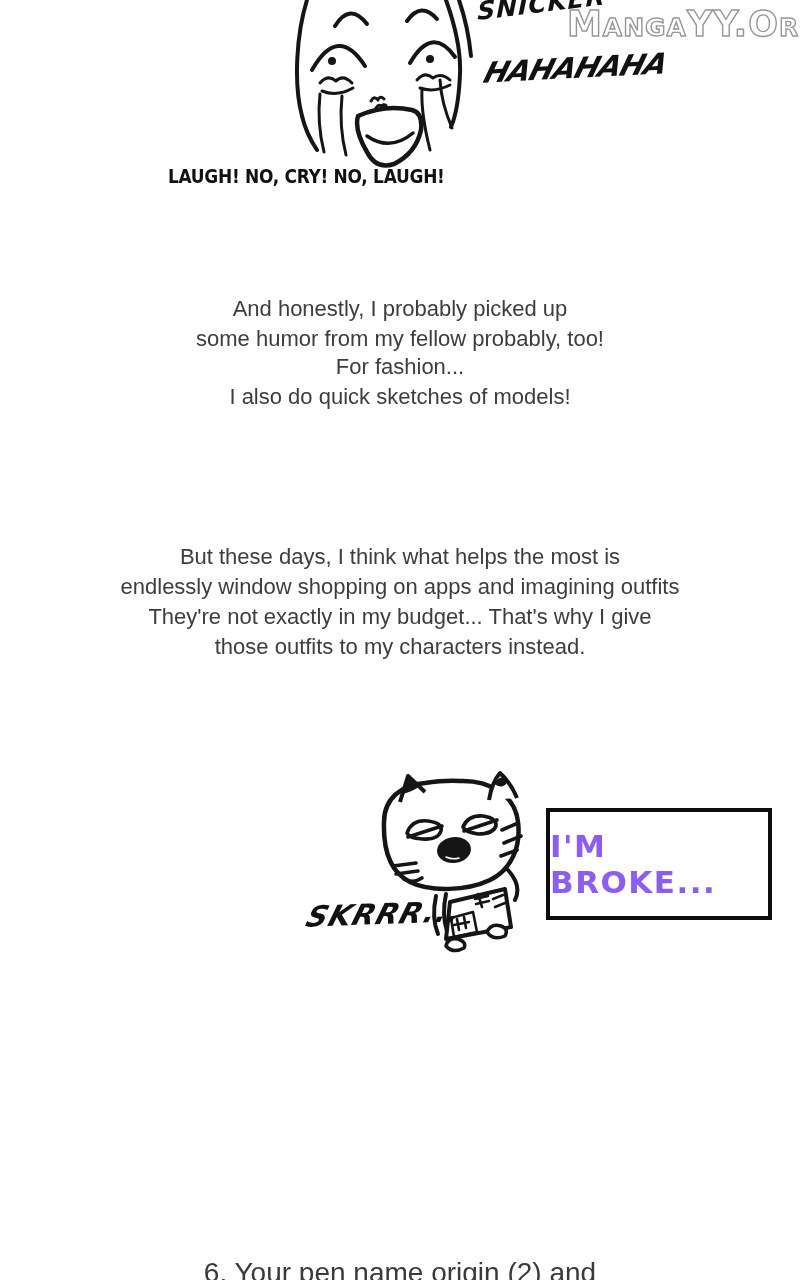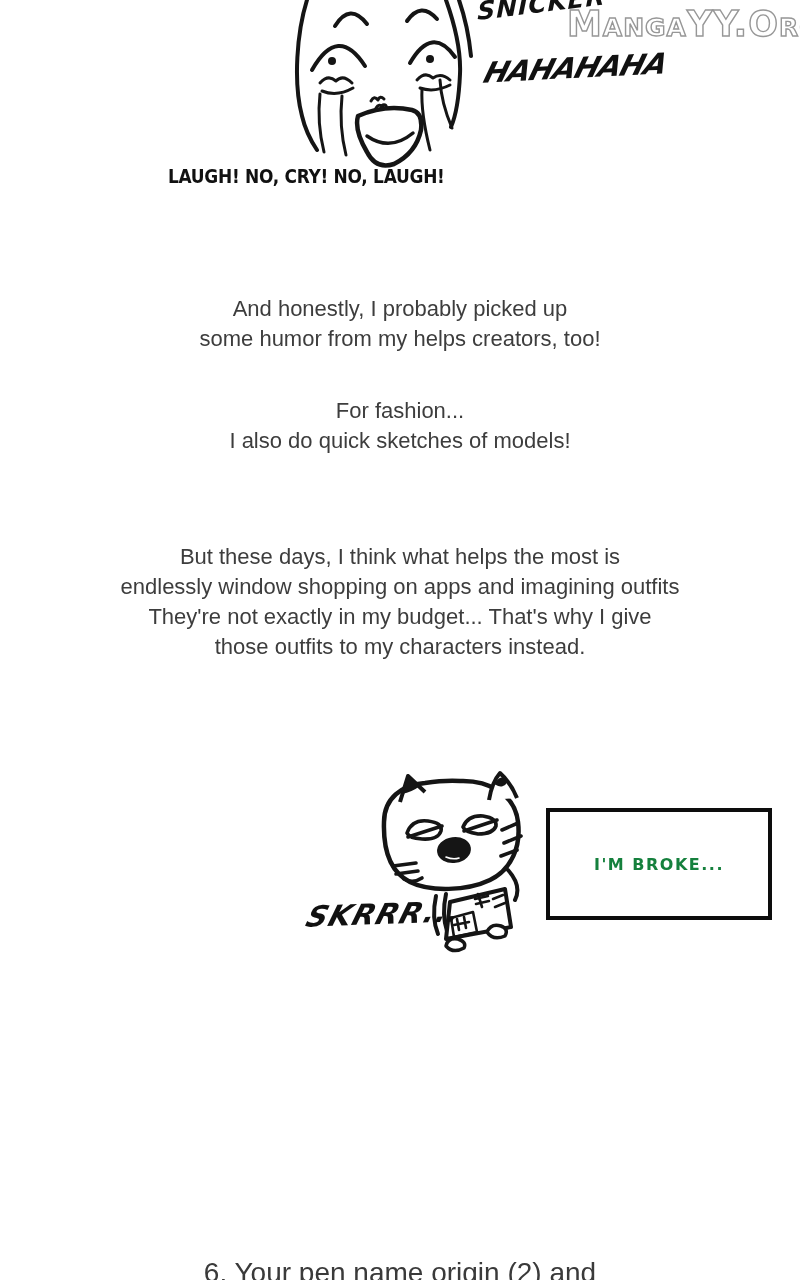--- a/index.html
+++ b/index.html
@@ -26,30 +26,30 @@
     font-weight:bold;font-variant:small-caps;letter-spacing:1px;
     color:#ffffff;-webkit-text-stroke:1.4px #979797;
     font-family:"DejaVu Sans",sans-serif;white-space:nowrap;
   }
   
   .para{
     position:absolute;left:0;width:100%;text-align:center;
     color:#3d3d3d;font-size:22px;line-height:30px;
   }
   .para-1{top:246px;margin-top:48px;}
-  .para-2{top:352px;margin-top:44px;}
+  .para-2{top:352px;}
   .para-3{top:542px;}
   
   .speech-box{
     position:absolute;left:546px;top:808px;width:218px;height:104px;
     border:4px solid #0d0d0d;background:#fff;
     display:flex;align-items:center;justify-content:center;
   }
   .speech-box span{
-    color:#15803d;font-size:16px;font-weight:600;letter-spacing:1.5px;
+    color:#8b5cf6;font-size:31px;font-weight:600;letter-spacing:1.5px;
     font-family:"DejaVu Sans",sans-serif;
   }
   
   .face-drawing{position:absolute;left:280px;top:0px;width:200px;height:170px;}
   .cat-drawing{position:absolute;left:350px;top:760px;width:220px;height:200px;}
   svg .ink{stroke:#151515;fill:none;stroke-linecap:round;stroke-linejoin:round;}
   
   .footer{
     position:absolute;left:0;top:1256px;width:100%;text-align:center;
     color:#3a3a3a;font-size:28px;line-height:34px;white-space:nowrap;
@@ -95,21 +95,21 @@
     <path class="ink" stroke-width="3.5" d="M 87,136 Q 110,152 133,133"></path>
   </svg>
 
   <div class="sfx sfx-snicker">SNICKER</div>
   <div class="watermark">MangaYY.Org</div>
   <div class="sfx sfx-haha">HAHAHAHA</div>
   <div class="sfx sfx-laugh">LAUGH! NO, CRY! NO, LAUGH!</div>
 
   <div class="para para-1">
     <div>And honestly, I probably picked up</div>
-    <div>some humor from my helps creators, too!</div>
+    <div>some humor from my fellow probably, too!</div>
   </div>
 
   <div class="para para-2">
     <div>For fashion...</div>
     <div>I also do quick sketches of models!</div>
   </div>
 
   <div class="para para-3">
     <div>But these days, I think what helps the most is</div>
     <div>endlessly window shopping on apps and imagining outfits</div>

